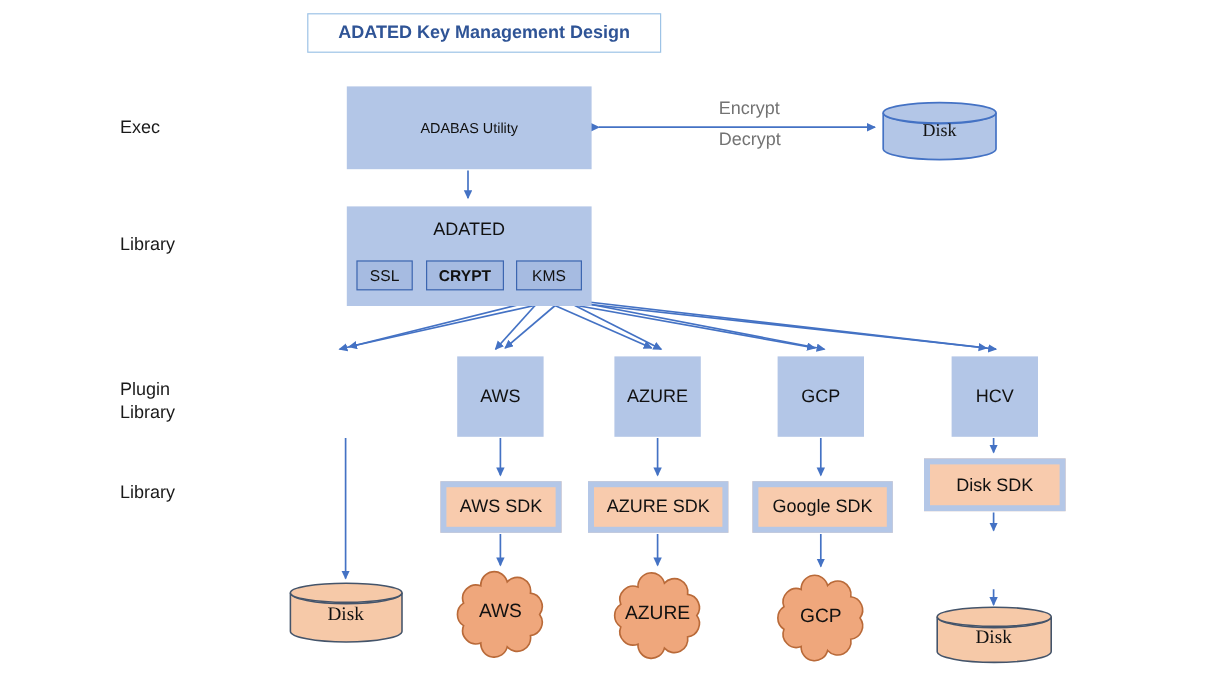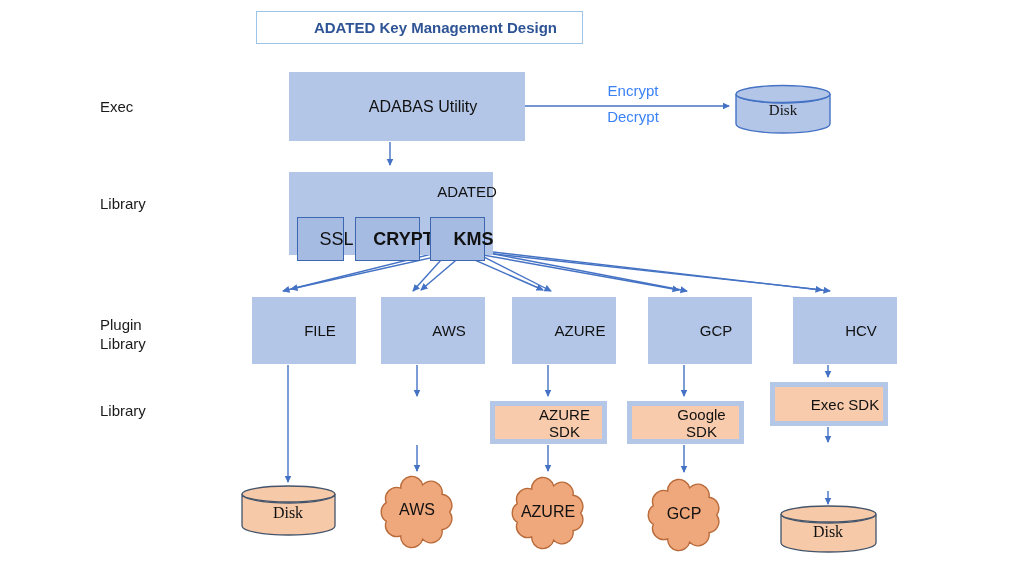--- a/index.html
+++ b/index.html
@@ -2,50 +2,50 @@
 <html><head>
 <meta charset="utf-8">
 <style>
   html,body{margin:0;padding:0;background:#ffffff;}
   #canvas{
     position:relative;width:1024px;height:576px;background:#ffffff;overflow:hidden;
     font-family:"Liberation Sans","DejaVu Sans",sans-serif;color:#111;
   }
   #wires{position:absolute;left:0;top:0;width:1024px;height:576px;}
   .abs{position:absolute;}
-  .center{display:flex;align-items:center;justify-content:center;text-align:center;padding-left:32px;}
+  .center{display:flex;align-items:center;justify-content:center;text-align:center;}
   .title-box{
     left:256px;top:11px;width:293px;height:31px;
     border:1px solid #9dc3e6;background:#ffffff;
     color:#2f5496;font-weight:bold;font-size:15px;
   }
   .row-label{left:100px;font-size:15px;color:#1a1a1a;line-height:1.25;}
   .blue-box{background:#b3c6e7;color:#111;font-size:15px;}
-  .adabas{left:289px;top:72px;width:204px;height:69px;font-size:16px;}
+  .adabas{left:289px;top:72px;width:204px;height:69px;font-size:12px;}
   .adated{left:289px;top:172px;width:204px;height:83px;}
-  .adated-label{left:289px;top:182px;width:204px;height:18px;font-size:15px;margin-left:44px;}
+  .adated-label{left:289px;top:182px;width:204px;height:18px;font-size:15px;}
   .module{
-    top:217px;height:44px;background:#a6bbe1;border:1.5px solid #3c66b0;
-    font-size:18px;color:#111;box-sizing:border-box;
+    top:217px;height:25px;background:#a6bbe1;border:1.5px solid #3c66b0;
+    font-size:13px;color:#111;box-sizing:border-box;
   }
   .mod-ssl{left:297px;width:47px;}
   .mod-crypt{left:355px;width:65px;font-weight:bold;}
-  .mod-kms{left:430px;width:55px;font-weight:bold;}
+  .mod-kms{left:430px;width:55px;}
   .plugin{top:297px;width:72px;height:67px;}
   .pl-file{left:252px;}.pl-aws{left:381px;}.pl-azure{left:512px;}.pl-gcp{left:648px;}.pl-hcv{left:793px;}
   .sdk{
     background:#f8cbad;border:5px solid #b4c7e7;box-sizing:border-box;
     font-size:15px;color:#111;
   }
   .sdk-aws{left:367px;top:401px;width:101px;height:43px;}
   .sdk-azure{left:490px;top:401px;width:117px;height:43px;}
   .sdk-google{left:627px;top:401px;width:117px;height:43px;}
   .sdk-vault{left:770px;top:382px;width:118px;height:44px;}
   .sdk-hashi{left:770px;top:447px;width:118px;height:43px;font-size:14px;}
-  .edge-label{width:68px;font-size:15px;text-align:center;color:#3b82f6;}
+  .edge-label{width:68px;font-size:15px;text-align:left;color:#737373;}
   .lbl-encrypt{left:599px;top:82px;}
   .lbl-decrypt{left:599px;top:108px;}
   .shape-label{transform:translate(-50%,-50%);white-space:nowrap;color:#111;}
   .disk-label{font-size:16px;font-family:Liberation Serif, serif;}
   .cloud-label{font-size:16px;}
 </style>
 </head>
 <body>
 
 <div id="canvas">
@@ -121,29 +121,29 @@
   <div class="abs edge-label lbl-encrypt">Encrypt</div>
   <div class="abs edge-label lbl-decrypt">Decrypt</div>
   <div class="abs shape-label disk-label" style="left:783px;top:110px;font-size:15px;">Disk</div>
 
   <div class="abs blue-box adated"></div>
   <div class="abs center adated-label">ADATED</div>
   <div class="abs center module mod-ssl">SSL</div>
   <div class="abs center module mod-crypt">CRYPT</div>
   <div class="abs center module mod-kms">KMS</div>
 
-  <div class="abs center blue-box plugin pl-file">FILE</div>
   <div class="abs center blue-box plugin pl-aws">AWS</div>
   <div class="abs center blue-box plugin pl-azure">AZURE</div>
   <div class="abs center blue-box plugin pl-gcp">GCP</div>
   <div class="abs center blue-box plugin pl-hcv">HCV</div>
 
+  <div class="abs center sdk sdk-aws">AWS SDK</div>
   <div class="abs center sdk sdk-google">Google SDK</div>
   <div class="abs center sdk sdk-azure">AZURE SDK</div>
-  <div class="abs center sdk sdk-vault">Exec SDK</div>
+  <div class="abs center sdk sdk-vault">Disk SDK</div>
 
   <div class="abs shape-label disk-label" style="left:288px;top:513px;">Disk</div>
   <div class="abs shape-label cloud-label" style="left:417px;top:510px;">AWS</div>
   <div class="abs shape-label cloud-label" style="left:548px;top:512px;">AZURE</div>
   <div class="abs shape-label cloud-label" style="left:684px;top:514px;">GCP</div>
   <div class="abs shape-label disk-label" style="left:828px;top:532px;">Disk</div>
 
 </div>
 
 </body></html>

